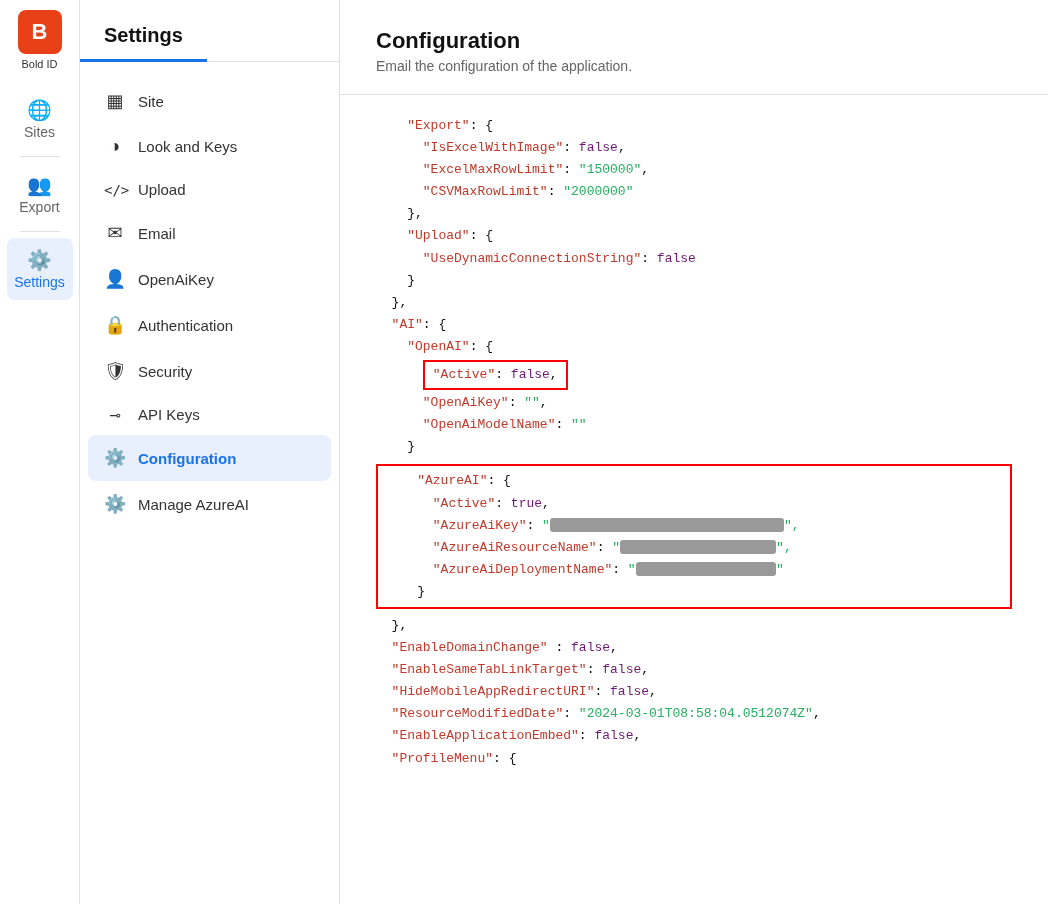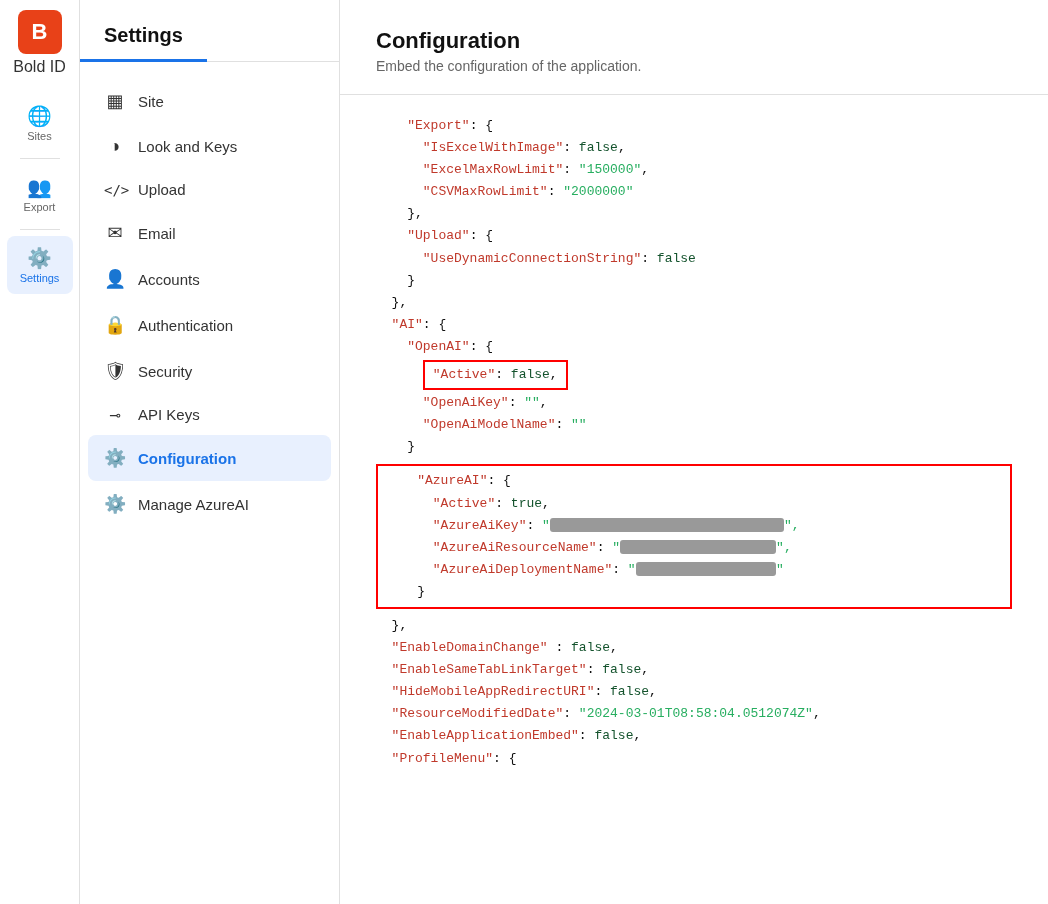--- a/index.html
+++ b/index.html
@@ -24,21 +24,21 @@
       border-radius: 8px;
       display: flex;
       align-items: center;
       justify-content: center;
       color: white;
       font-weight: 900;
       font-size: 22px;
       margin-bottom: 4px;
     }
     .brand-label {
-      font-size: 16px;
+      font-size: 11px;
       color: #333;
       margin-bottom: 18px;
       font-weight: 500;
     }
     .icon-nav-divider {
       width: 40px;
       height: 1px;
       background: #e0e0e0;
       margin: 6px 0;
     }
@@ -54,21 +54,21 @@
     }
     .icon-nav-item.active {
       background: #e8f0fe;
       color: #1a73e8;
     }
     .icon-nav-item .nav-icon {
       font-size: 20px;
       margin-bottom: 2px;
     }
     .icon-nav-item .nav-label {
-      font-size: 11px;
+      font-size: 14px;
     }
 
     
     .settings-nav {
       width: 260px;
       background: #fff;
       border-right: 1px solid #e0e0e0;
       padding: 24px 0 0 0;
       flex-shrink: 0;
       overflow-y: auto;
@@ -143,21 +143,21 @@
       font-size: 13px;
       line-height: 1.7;
       color: #111;
       overflow-y: auto;
     }
     .code-line {
       white-space: pre;
     }
     .json-key { color: #c0392b; }
     .json-string { color: #27ae60; }
-    .json-bool { color: #14532d; }
+    .json-bool { color: #701a75; }
     .json-bracket { color: #111; }
     .redacted {
       display: inline-block;
       background: #999;
       color: #999;
       border-radius: 3px;
       min-width: 180px;
       height: 14px;
       vertical-align: middle;
     }
@@ -216,21 +216,21 @@
   <div class="settings-nav-item">
     <span class="item-icon" style="font-family:monospace;font-size:14px;">&lt;/&gt;</span>
     <span>Upload</span>
   </div>
   <div class="settings-nav-item">
     <span class="item-icon">✉</span>
     <span>Email</span>
   </div>
   <div class="settings-nav-item">
     <span class="item-icon">👤</span>
-    <span>Accounts</span>
+    <span>OpenAiKey</span>
   </div>
   <div class="settings-nav-item">
     <span class="item-icon">🔒</span>
     <span>Authentication</span>
   </div>
   <div class="settings-nav-item">
     <span class="item-icon">🛡</span>
     <span>Security</span>
   </div>
   <div class="settings-nav-item">
@@ -243,21 +243,21 @@
   </div>
   <div class="settings-nav-item">
     <span class="item-icon">⚙️</span>
     <span>Manage AzureAI</span>
   </div>
 </div>
 
 <div class="main-content">
   <div class="main-header">
     <h1>Configuration</h1>
-    <p>Embed the configuration of the application.</p>
+    <p>Email the configuration of the application.</p>
   </div>
 
   <div class="code-area">
     <div class="code-line">    <span class="json-key">"Export"</span><span class="json-bracket">: {</span></div>
     <div class="code-line">      <span class="json-key">"IsExcelWithImage"</span><span class="json-bracket">: </span><span class="json-bool">false</span><span class="json-bracket">,</span></div>
     <div class="code-line">      <span class="json-key">"ExcelMaxRowLimit"</span><span class="json-bracket">: </span><span class="json-string">"150000"</span><span class="json-bracket">,</span></div>
     <div class="code-line">      <span class="json-key">"CSVMaxRowLimit"</span><span class="json-bracket">: </span><span class="json-string">"2000000"</span></div>
     <div class="code-line">    <span class="json-bracket">},</span></div>
     <div class="code-line">    <span class="json-key">"Upload"</span><span class="json-bracket">: {</span></div>
     <div class="code-line">      <span class="json-key">"UseDynamicConnectionString"</span><span class="json-bracket">: </span><span class="json-bool">false</span></div>

